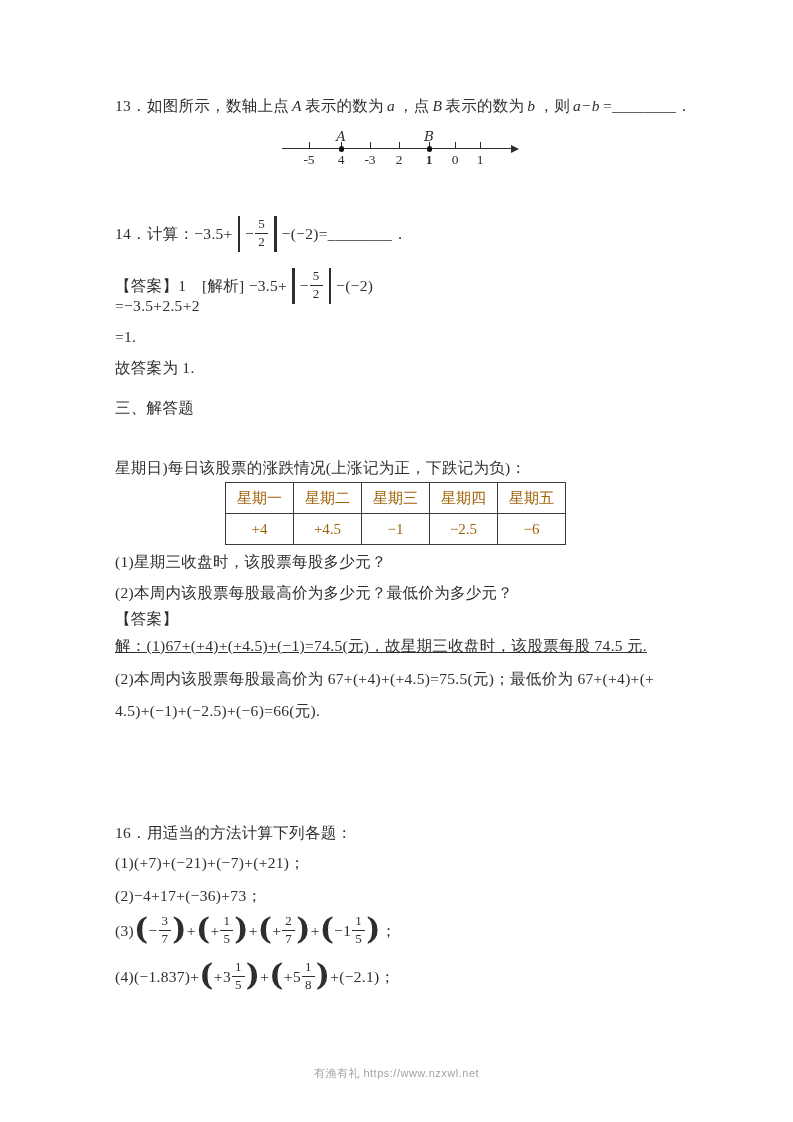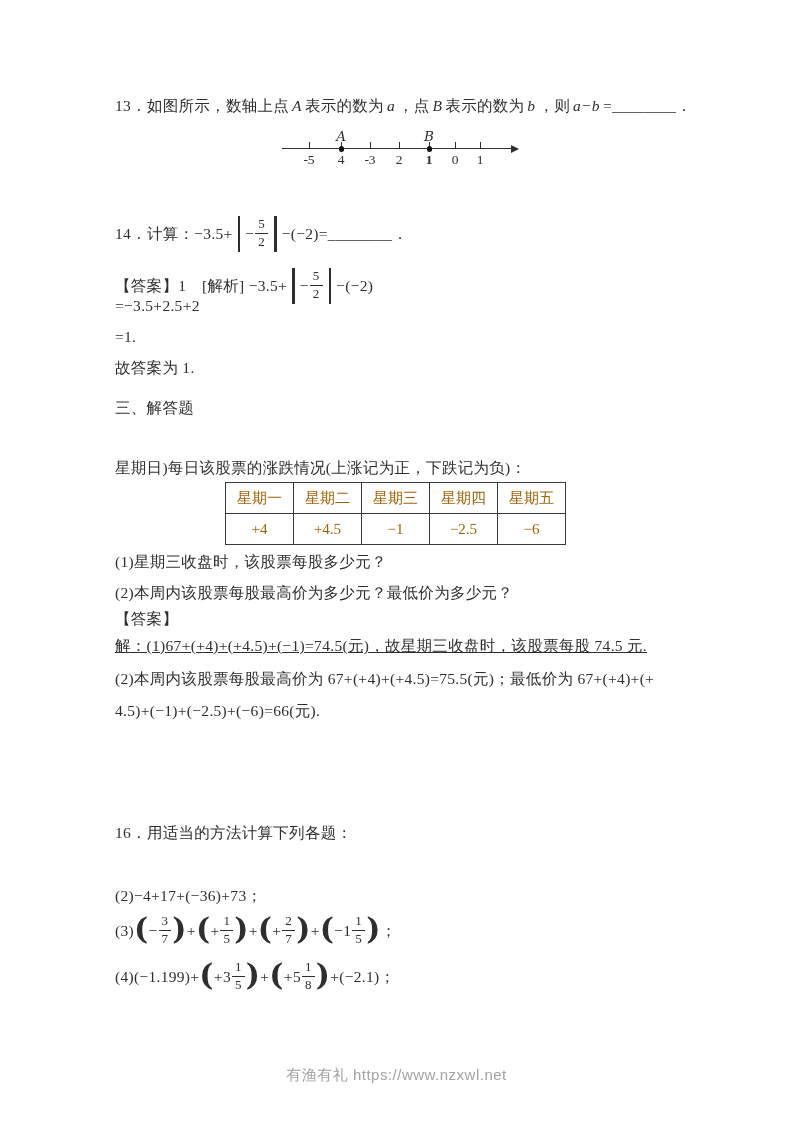--- a/index.html
+++ b/index.html
@@ -37,21 +37,21 @@
   .nl-pt{position:absolute;top:-3px;transform:translateX(-50%);font-style:italic;
     font-family:"DejaVu Serif",serif;font-size:13.5px;}
   .b{font-weight:bold;}
   
   .stock-table{position:absolute;left:225px;top:482px;border-collapse:collapse;
     font-size:15px;color:#a16207;}
   .stock-table td{border:1.4px solid #3a3a3a;width:67px;height:30px;
     text-align:center;padding:0;}
   
   .footer{position:absolute;left:0;width:793px;top:1066px;text-align:center;
-    color:#a2a2a2;font-size:15px;font-family:"Liberation Sans","DejaVu Sans",sans-serif;
+    color:#a2a2a2;font-size:11px;font-family:"Liberation Sans","DejaVu Sans",sans-serif;
     letter-spacing:.5px;}
 </style>
 </head>
 <body>
 
 <div class="page">
 
   <div class="line" style="top:96px;">
     <span>13．如图所示，数轴上点</span><span class="it">A</span><span>表示的数为</span><span class="it">a</span><span>，点</span><span class="it">B</span><span>表示的数为</span><span class="it">b</span><span>，则</span><span class="it">a−b</span><span>=</span><span>________</span><span>．</span>
   </div>
@@ -133,20 +133,21 @@
     </table>
 
   <div class="line" style="top:552px;">(1)星期三收盘时，该股票每股多少元？</div>
   <div class="line" style="top:583px;text-align:center;">(2)本周内该股票每股最高价为多少元？最低价为多少元？</div>
   <div class="line" style="top:609px;">【答案】</div>
   <div class="line" style="top:636px;text-decoration:underline;">解：(1)67+(+4)+(+4.5)+(−1)=74.5(元)，故星期三收盘时，该股票每股 74.5 元.</div>
   <div class="line" style="top:669px;">(2)本周内该股票每股最高价为 67+(+4)+(+4.5)=75.5(元)；最低价为 67+(+4)+(+</div>
   <div class="line" style="top:701px;text-align:center;">4.5)+(−1)+(−2.5)+(−6)=66(元).</div>
 
   <div class="line" style="top:823px;">16．用适当的方法计算下列各题：</div>
+  <div class="line" style="top:853px;">(1)(+7)+(−21)+(−7)+(+21)；</div>
   <div class="line" style="top:886px;text-align:right;">(2)−4+17+(−36)+73；</div>
 
   <div class="line mrow" style="top:908px;height:46px;">
     <span>(3)</span>
     <span class="bp">(</span>
       <span>−</span>
       <span class="frac">
         <span class="num">3</span>
         <span class="den">7</span>
       </span>
@@ -173,21 +174,21 @@
       <span>1</span>
       <span class="frac">
         <span class="num">1</span>
         <span class="den">5</span>
       </span>
       <span class="bp">)</span>
     <span>；</span>
   </div>
 
   <div class="line mrow" style="top:954px;height:46px;">
-    <span>(4)(−1.199)+</span>
+    <span>(4)(−1.837)+</span>
     <span class="bp">(</span>
       <span>+</span>
       <span>3</span>
       <span class="frac">
         <span class="num">1</span>
         <span class="den">5</span>
       </span>
       <span class="bp">)</span>
     <span>+</span>
     <span class="bp">(</span>

